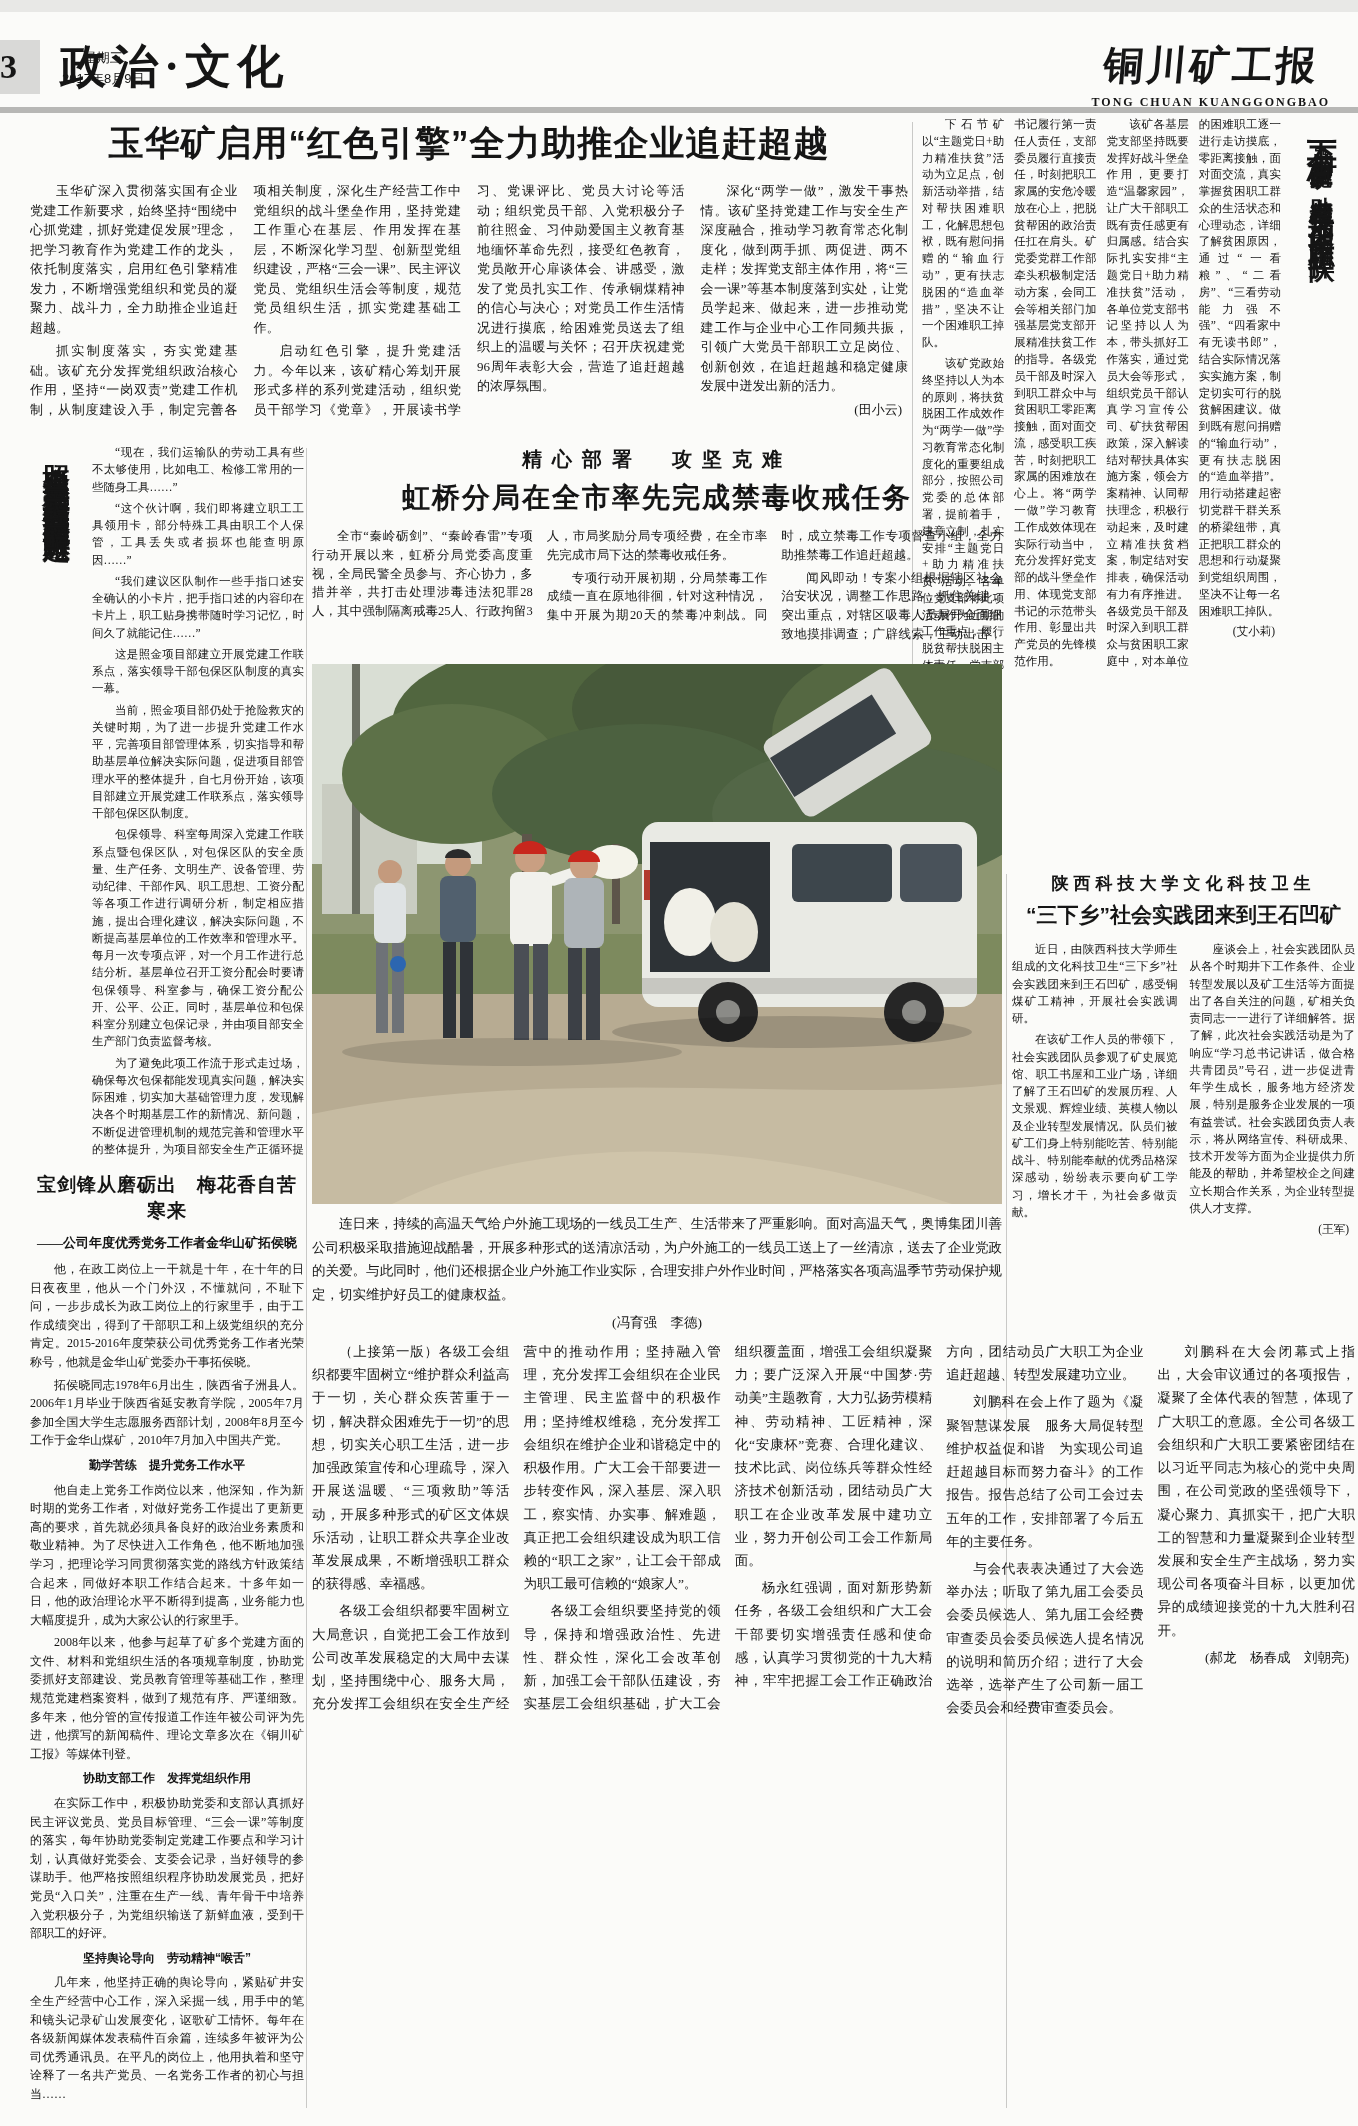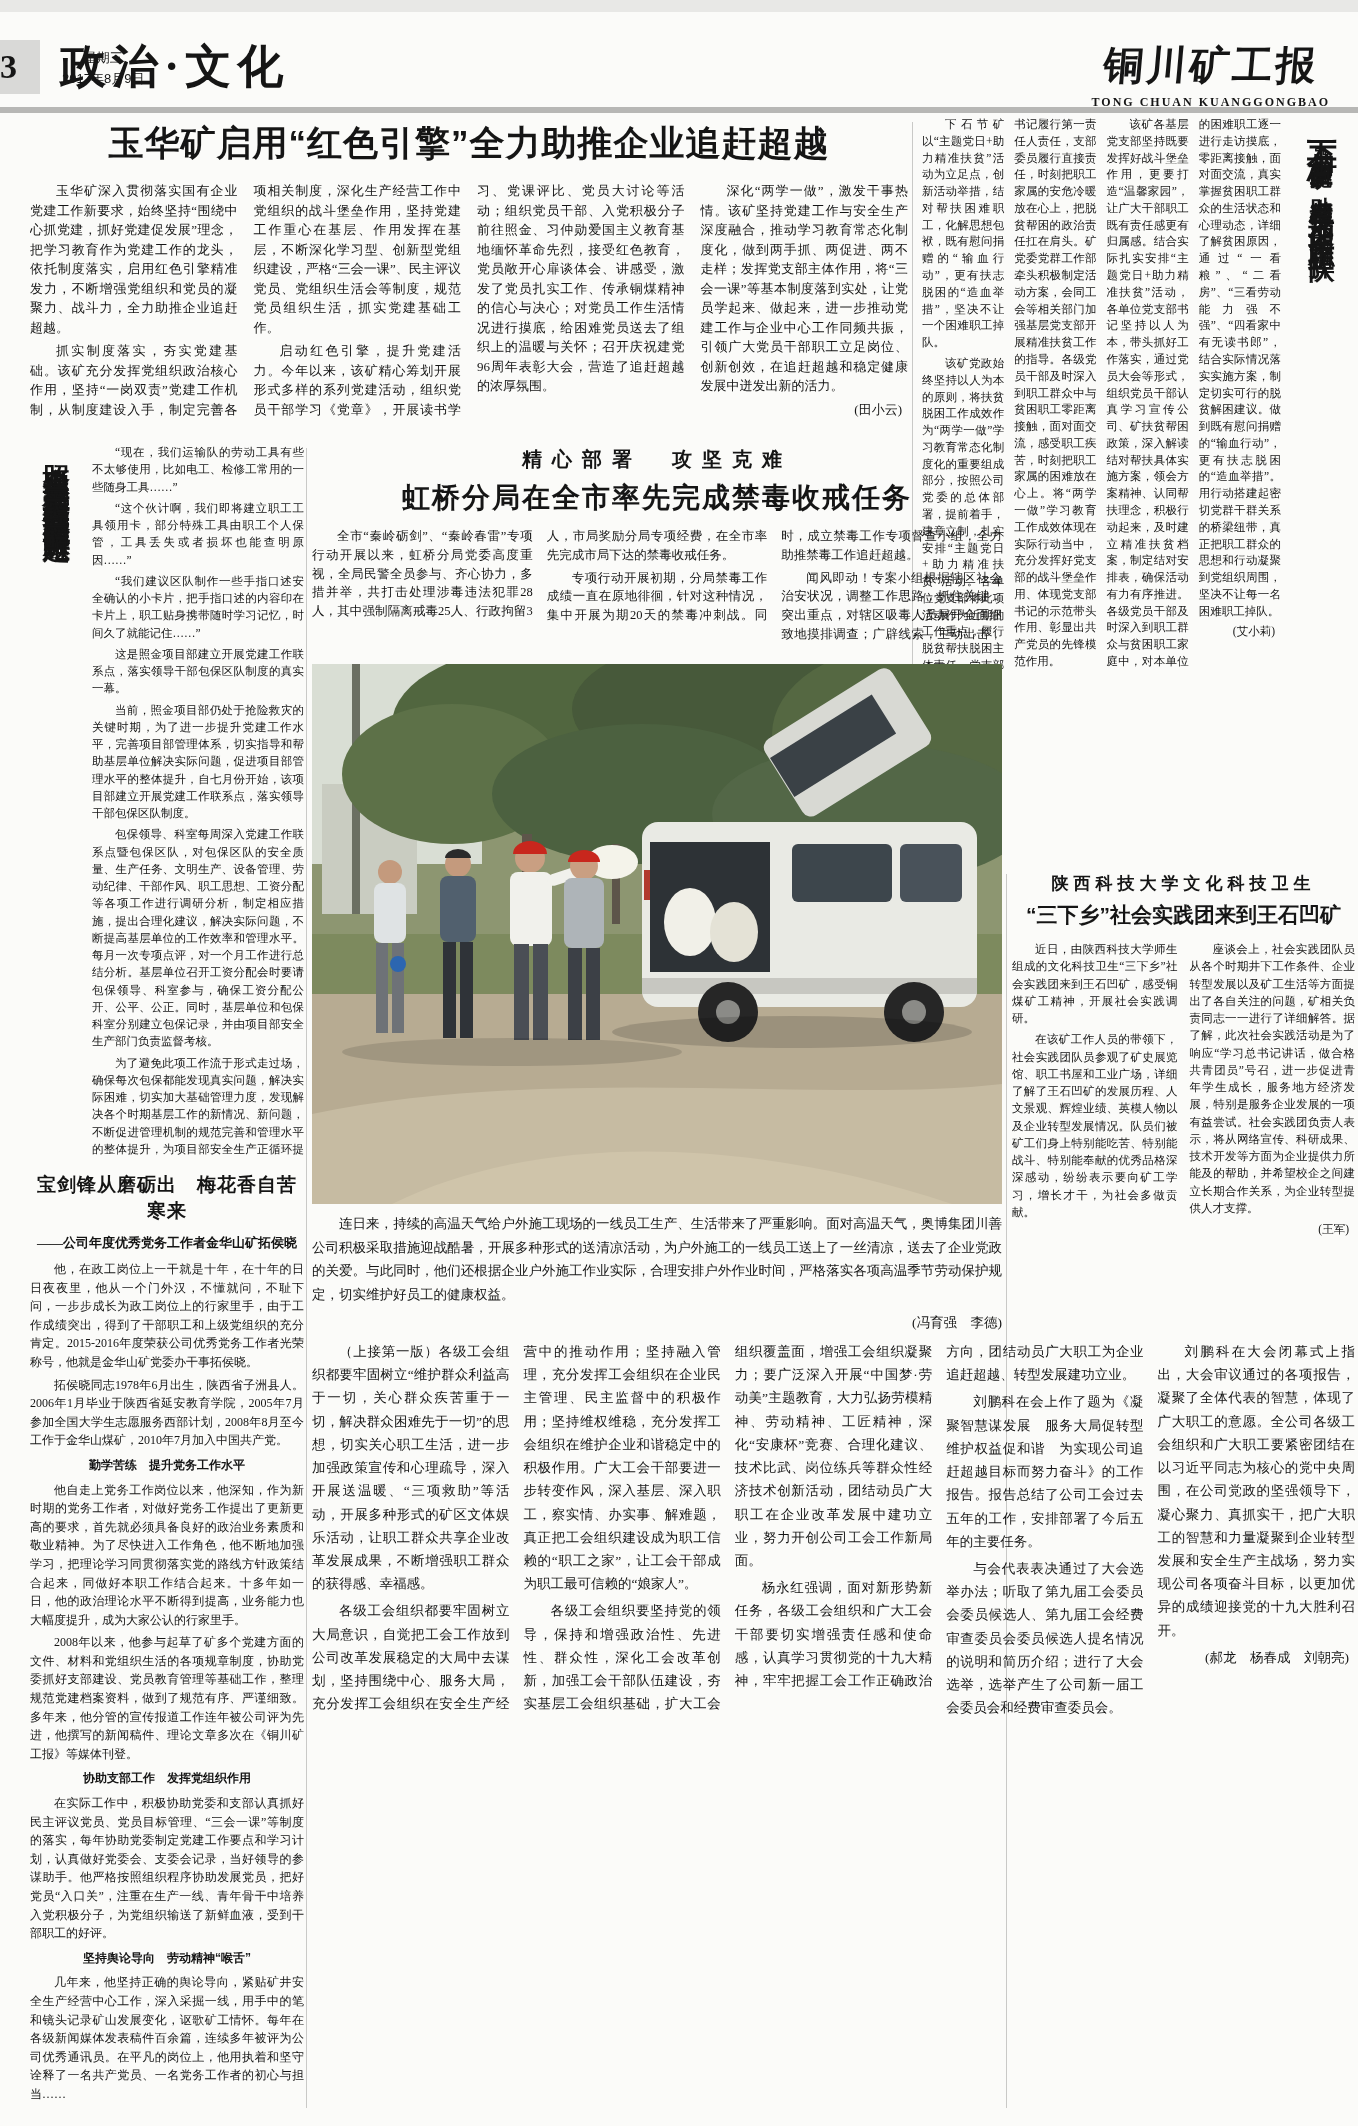--- a/index.html
+++ b/index.html
@@ -49,21 +49,21 @@
   .hq{position:absolute;left:312px;top:434px;width:690px;}
   .hq-kicker{text-align:center;font-size:20px;font-weight:800;letter-spacing:10px;
              font-family:"Liberation Sans",sans-serif;}
   .hq-headline{text-align:center;font-size:28px;font-weight:900;letter-spacing:2px;margin-top:6px;
                font-family:"Liberation Sans",sans-serif;}
   .hq-body{margin-top:10px;height:126px;overflow:hidden;column-count:3;column-gap:14px;
            font-size:12.5px;line-height:1.5;}
   
   .photo{position:absolute;left:312px;top:652px;width:690px;height:540px;overflow:hidden;background:#9aa37e;}
   .caption{position:absolute;left:312px;top:1200px;width:690px;font-size:13.5px;line-height:1.75;}
-  .caption .cap-byline{text-align:right;text-indent:0;}
+  .caption .cap-byline{text-align:center;text-indent:0;}
   
   .mw{position:absolute;left:30px;top:1160px;width:274px;height:938px;overflow:hidden;}
   .mw h2{margin:0;font-size:19px;font-weight:900;text-align:center;letter-spacing:1px;
          font-family:"Liberation Sans",sans-serif;}
   .mw .mw-sub{text-align:center;font-weight:bold;font-size:13px;margin:10px 0 8px 0;}
   .mw-body{font-size:12px;line-height:1.55;}
   
   .sxx{position:absolute;left:1012px;top:860px;width:343px;height:452px;overflow:hidden;}
   .sxx .hl-top{text-align:center;font-size:17px;font-weight:800;letter-spacing:5px;
                font-family:"Liberation Sans",sans-serif;}

